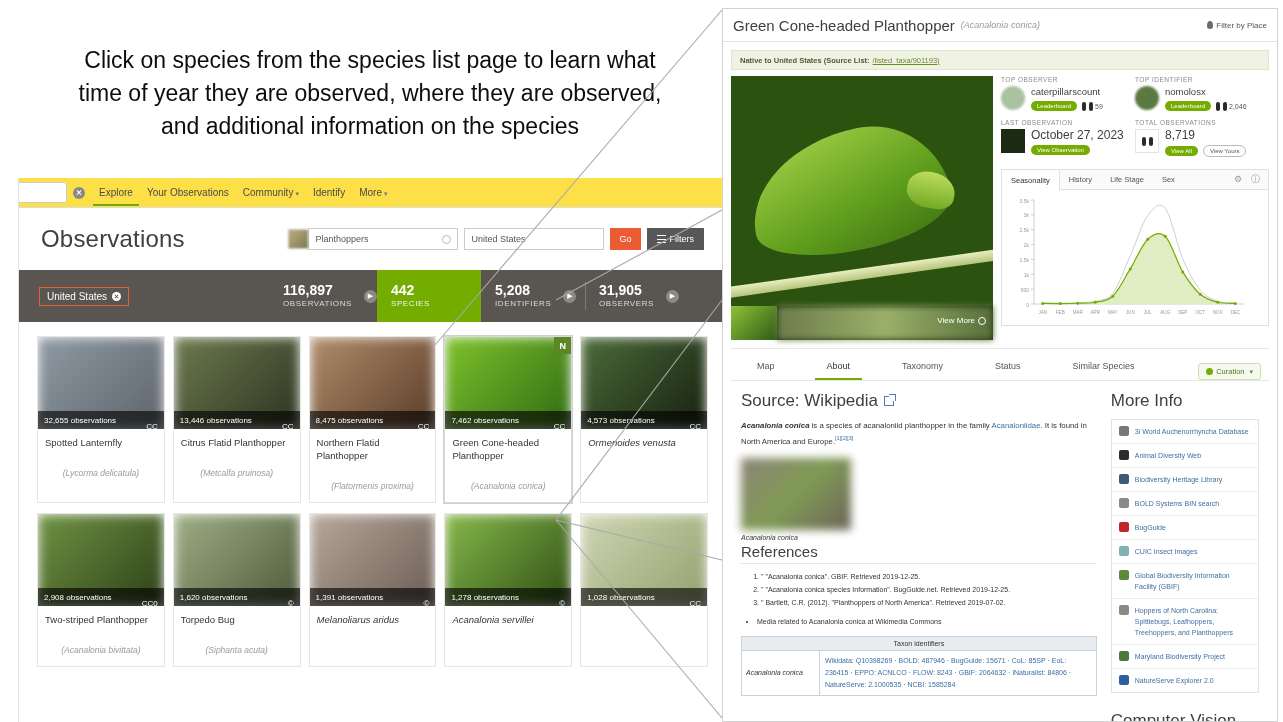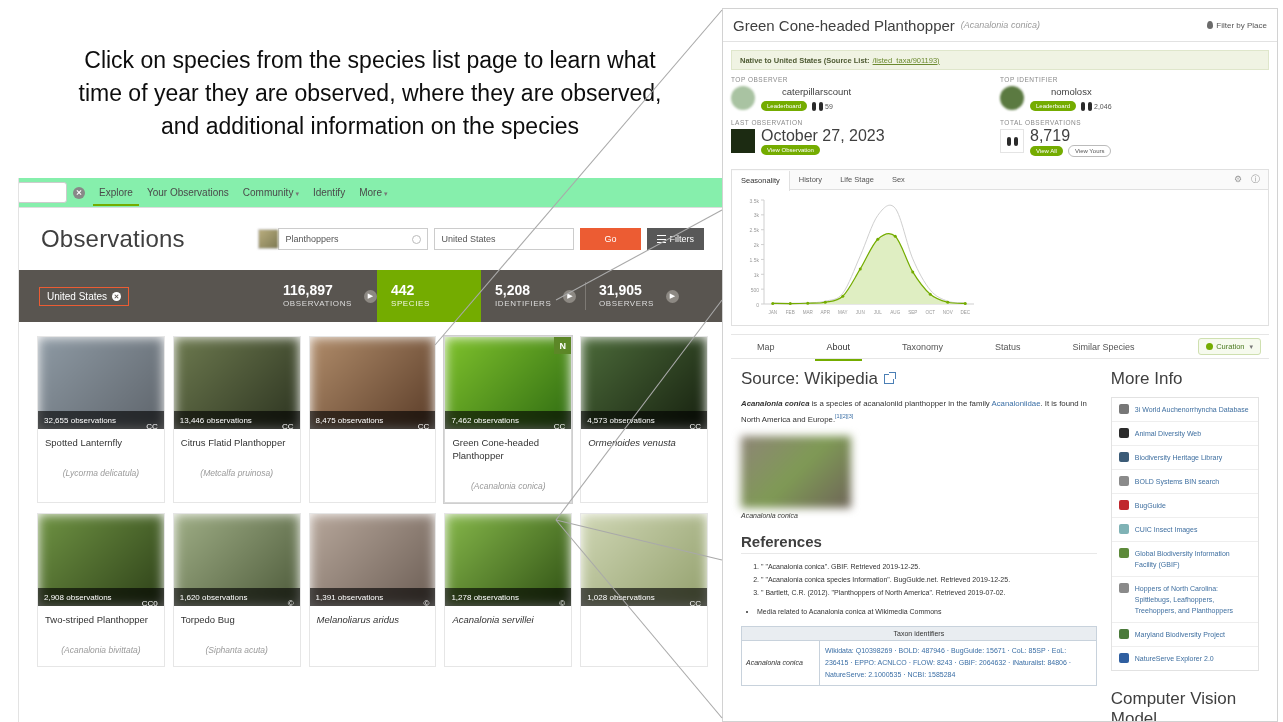--- a/index.html
+++ b/index.html
@@ -20,21 +20,21 @@
     font-family:"Liberation Sans", sans-serif;
   }
 
   
   .left-shot {
     position:absolute; left:18px; top:178px; width:708px; height:544px;
     background:#fff; overflow:hidden;
     border-left:1px solid #e3e3e3;
   }
   .nav-bar {
-    height:30px; background:#86efac; border-bottom:1px solid #ddd;
+    height:30px; background:#fde047; border-bottom:1px solid #ddd;
     display:flex; align-items:center; padding-left:0px; position:relative;
   }
   .nav-searchbox {
     width:50px; height:21px; border:1px solid #ccc; border-radius:3px;
     margin-left:-2px; background:#fff;
   }
   .nav-clear {
     width:12px; height:12px; border-radius:50%; background:#888;
     margin-left:6px; position:relative; flex:0 0 auto;
   }
@@ -68,21 +68,21 @@
     width:150px; height:22px; border:1px solid #ccc; background:#fff;
     display:flex; align-items:center; padding:0 6px; font-size:9px; color:#555;
   }
   .search-field .clr { margin-left:auto; width:9px;height:9px;border:1px solid #bbb;border-radius:50%; }
   .place-field {
     width:140px; height:22px; border:1px solid #ccc; background:#fff;
     display:flex; align-items:center; padding:0 6px; font-size:9px; color:#555;
     margin-left:6px;
   }
   .go-btn {
-    height:22px; padding:0 24px; background:#ec5c33; color:#fff; font-size:9px;
+    height:22px; padding:0 9px; background:#ec5c33; color:#fff; font-size:9px;
     display:flex; align-items:center; margin-left:6px; border:none; cursor:pointer;
   }
   .filters-btn {
     height:22px; padding:0 10px; background:#585858; color:#fff; font-size:9px;
     display:flex; align-items:center; gap:4px; margin-left:6px; cursor:pointer;
   }
   .filt-ico { display:inline-block; width:9px; height:8px; position:relative; }
   .filt-ico i{ position:absolute; left:0; width:9px; height:1px; background:#fff; }
   .filt-ico i:nth-child(1){ top:0;} .filt-ico i:nth-child(2){ top:3.5px;} .filt-ico i:nth-child(3){ top:7px;}
 
@@ -192,44 +192,44 @@
 
   .tx-right { flex:1; }
   .stat-grid { display:flex; flex-wrap:wrap; }
   .sg-cell { width:50%; margin-bottom:8px; }
   .sg-lbl { font-size:6.5px; color:#8a8a8a; letter-spacing:.5px; margin-bottom:3px; }
   .sg-row { display:flex; align-items:flex-start; gap:6px; }
   .sg-avatar { width:24px; height:24px; border-radius:50%; background:#a9c3a2; filter:blur(1px); flex:0 0 auto;}
   .sg-avatar.dark { background:#5b7a41; }
   .sg-sq { width:24px; height:24px; background:#1c2b12; flex:0 0 auto; }
   .sg-sq.white { background:#fff; border:1px solid #e4e4e4; display:flex; align-items:center; justify-content:center; }
-  .sg-name { font-size:9.5px; color:#3f3f3f; line-height:12px;margin-left:21px; }
+  .sg-name { font-size:9.5px; color:#3f3f3f; line-height:12px; }
   .sg-sub { display:flex; align-items:center; gap:5px; margin-top:3px; }
   .lb-pill {
     background:#74ac00; color:#fff; font-size:6px; border-radius:8px;
     padding:2px 6px; white-space:nowrap;
   }
   .lb-pill.ghost { background:#fff; color:#555; border:1px solid #bbb; }
   .cnt { font-size:7px; color:#555; display:flex; align-items:center; gap:2px;}
   .binoc { width:11px;height:9px; position:relative; display:inline-block;}
   .binoc:before,.binoc:after{content:"";position:absolute;top:0;width:4px;height:9px;background:#2b2b2b;border-radius:2px;}
   .binoc:before{left:0;} .binoc:after{right:0;}
-  .big-num { font-size:16px; color:#3f3f3f; line-height:13px;}
+  .big-num { font-size:12px; color:#3f3f3f; line-height:13px;}
 
   .chart-card { margin-top:4px; border:1px solid #e0e0e0; }
   .chart-tabs { display:flex; align-items:center; border-bottom:1px solid #e0e0e0; height:20px; background:#fafafa;}
   .ct { font-size:7.5px; color:#555; padding:0 9px; height:20px; line-height:20px; cursor:pointer; }
   .ct.active { background:#fff; color:#333; border-right:1px solid #e0e0e0; border-left:1px solid #e0e0e0; margin-left:-1px; position:relative; top:1px;}
   .ct-icons { margin-left:auto; display:flex; gap:8px; padding-right:8px; }
   .gear, .help { width:9px; height:9px; color:#9a9a9a; font-size:9px; line-height:9px; }
   .chart-body { height:135px; background:#fff; padding:4px 6px 2px; }
 
   .tx-tabs {
-    display:flex; align-items:center; border-top:1px solid #e6e6e6;
-    border-bottom:1px solid #e6e6e6; height:25px; margin-top:8px; background:#fff;
+    display:flex; align-items:flex-end; border-top:1px solid #e6e6e6;
+    border-bottom:1px solid #e6e6e6; height:33px; margin-top:8px; background:#fff;
   }
   .tt { font-size:9px; color:#555; padding:0 26px; height:28px; line-height:28px; position:relative; cursor:pointer;}
   .tt.active { color:#333; }
   .tt.active:after{ content:""; position:absolute; left:14px; right:14px; bottom:0; height:2px; background:#74ac00; }
   .curation {
     margin-left:auto; margin-right:8px; font-size:7.5px; color:#4a7a1f;
     border:1px solid #cfe0b0; border-radius:3px; padding:3px 7px; display:flex; align-items:center; gap:3px;
     background:#f6faee;
   }
   .dot-g { width:7px;height:7px;border-radius:50%;background:#74ac00;display:inline-block;}
@@ -240,21 +240,21 @@
   .h-src { font-size:17px; color:#3f3f3f; font-weight:400; display:flex; align-items:center; gap:6px; }
   .ext-ico { width:10px; height:10px; border:1.5px solid #4b7fb5; position:relative; display:inline-block;}
   .ext-ico:after{content:"";position:absolute;right:-3px;top:-3px;width:6px;height:6px;background:#fff;border-top:1.5px solid #4b7fb5;border-right:1.5px solid #4b7fb5;}
   .wiki-p { font-size:7.8px; color:#333; line-height:13px; margin-top:8px; }
   .wiki-p i { font-style:italic; font-weight:bold;}
   .wiki-p a { color:#3a6ea5; text-decoration:none;}
   .wiki-p sup { font-size:5.5px; color:#3a6ea5;}
   .wiki-thumb { width:110px; height:72px; margin-top:10px; background:linear-gradient(135deg,#8e8577,#7f9a55,#6e6458); filter:blur(4px);}
   .wiki-cap { font-size:7px; color:#333; font-style:italic; margin-top:4px;}
 
-  .h2 { font-size:15px; color:#3f3f3f; font-weight:700; margin-top:14px; padding-bottom:3px; border-bottom:1px solid #e8e8e8;}
+  .h2 { font-size:15px; color:#3f3f3f; font-weight:400; margin-top:2px; padding-bottom:3px; border-bottom:1px solid #e8e8e8;}
   ol.refs { margin:6px 0 0 0; padding-left:20px; }
   ol.refs li { font-size:7px; color:#333; line-height:13px; }
   ul.exts { margin:6px 0 0 0; padding-left:16px; }
   ul.exts li { font-size:7px; color:#333; line-height:13px; }
 
   .idtable { margin-top:8px; border:1px solid #c8d2dc; }
   .idtable-head { background:#e9edf1; text-align:center; font-size:7px; color:#333; padding:3px; border-bottom:1px solid #c8d2dc;}
   .idtable-row { display:flex; }
   .idt-l { width:78px; font-size:7px; color:#333; font-style:italic; padding:4px 4px; border-right:1px solid #c8d2dc; display:flex; align-items:center;}
   .idt-r { flex:1; font-size:7px; color:#3a6ea5; padding:4px 5px; line-height:12px; }
@@ -383,20 +383,24 @@
           </div>
         </div>
         <div class="card">
           <div class="card-photo">
             <div class="blurimg" style="background:linear-gradient(135deg,#b08c6a,#5a3c28)"></div>
             <div class="card-strip">
               <span>8,475 observations</span>
               <span class="lic">CC</span>
             </div>
           </div>
+          <div class="card-body">
+            <div class="card-name">Northern Flatid Planthopper</div>
+            <div class="card-sci">(Flatormenis proxima)</div>
+          </div>
         </div>
         <div class="card highlight">
           <div class="card-photo">
             <div class="blurimg" style="background:linear-gradient(135deg,#7fc22c,#2f6b12)"></div>
             <div class="native-badge">N</div>
             <div class="card-strip">
               <span>7,462 observations</span>
               <span class="lic">CC</span>
             </div>
           </div>
@@ -494,20 +498,35 @@
   </div>
 
   <div class="tx-body">
     <div class="native-banner">
       <b>Native to United States (Source List:</b>
       <a href="#">/listed_taxa/901193)</a>
     </div>
 
     <div class="tx-main">
 
+      <div class="hero-wrap">
+        <div class="hero">
+          <div class="stem"></div>
+          <div class="leaf"></div>
+          <div class="head"></div>
+        </div>
+        <div class="thumbstrip">
+          <div class="t1"></div>
+          <div class="t2"></div>
+          <div class="viewmore">
+            <span>View More</span>
+            <span class="vm-circle"></span>
+          </div>
+        </div>
+      </div>
 
       <div class="tx-right">
         <div class="stat-grid">
 
           <div class="sg-cell">
             <div class="sg-lbl">TOP OBSERVER</div>
             <div class="sg-row">
               <div class="sg-avatar"></div>
               <div>
                 <div class="sg-name">caterpillarscount</div>

